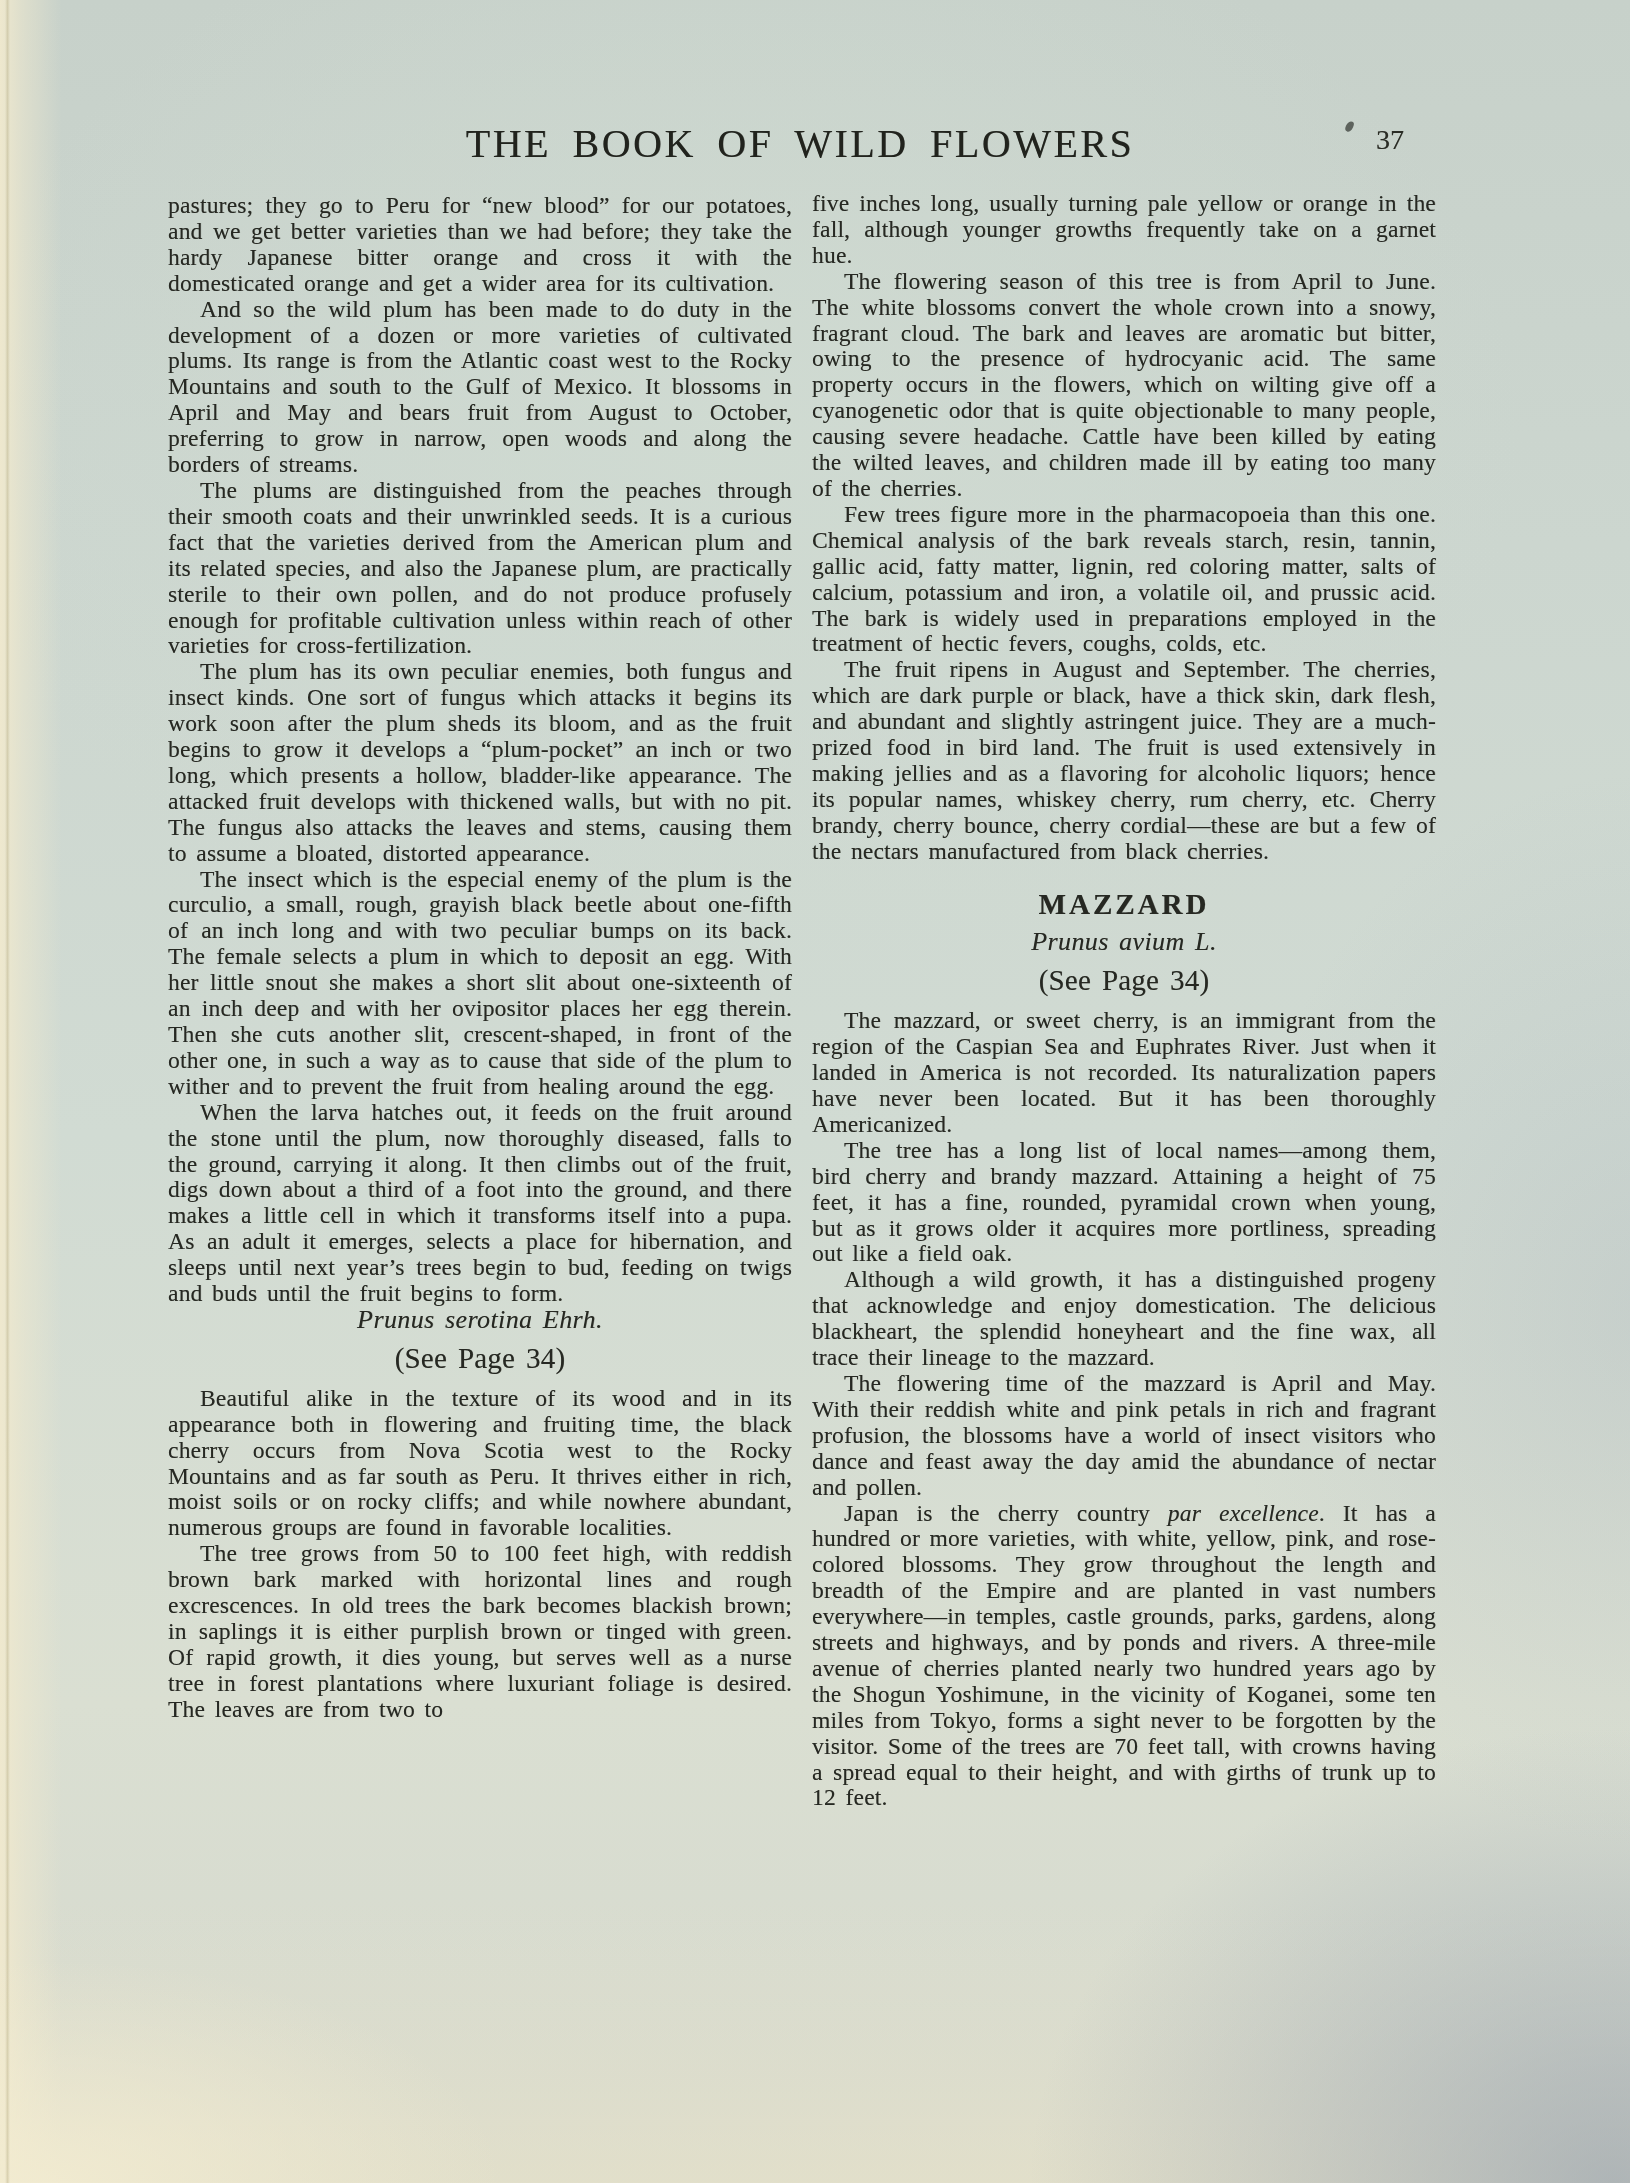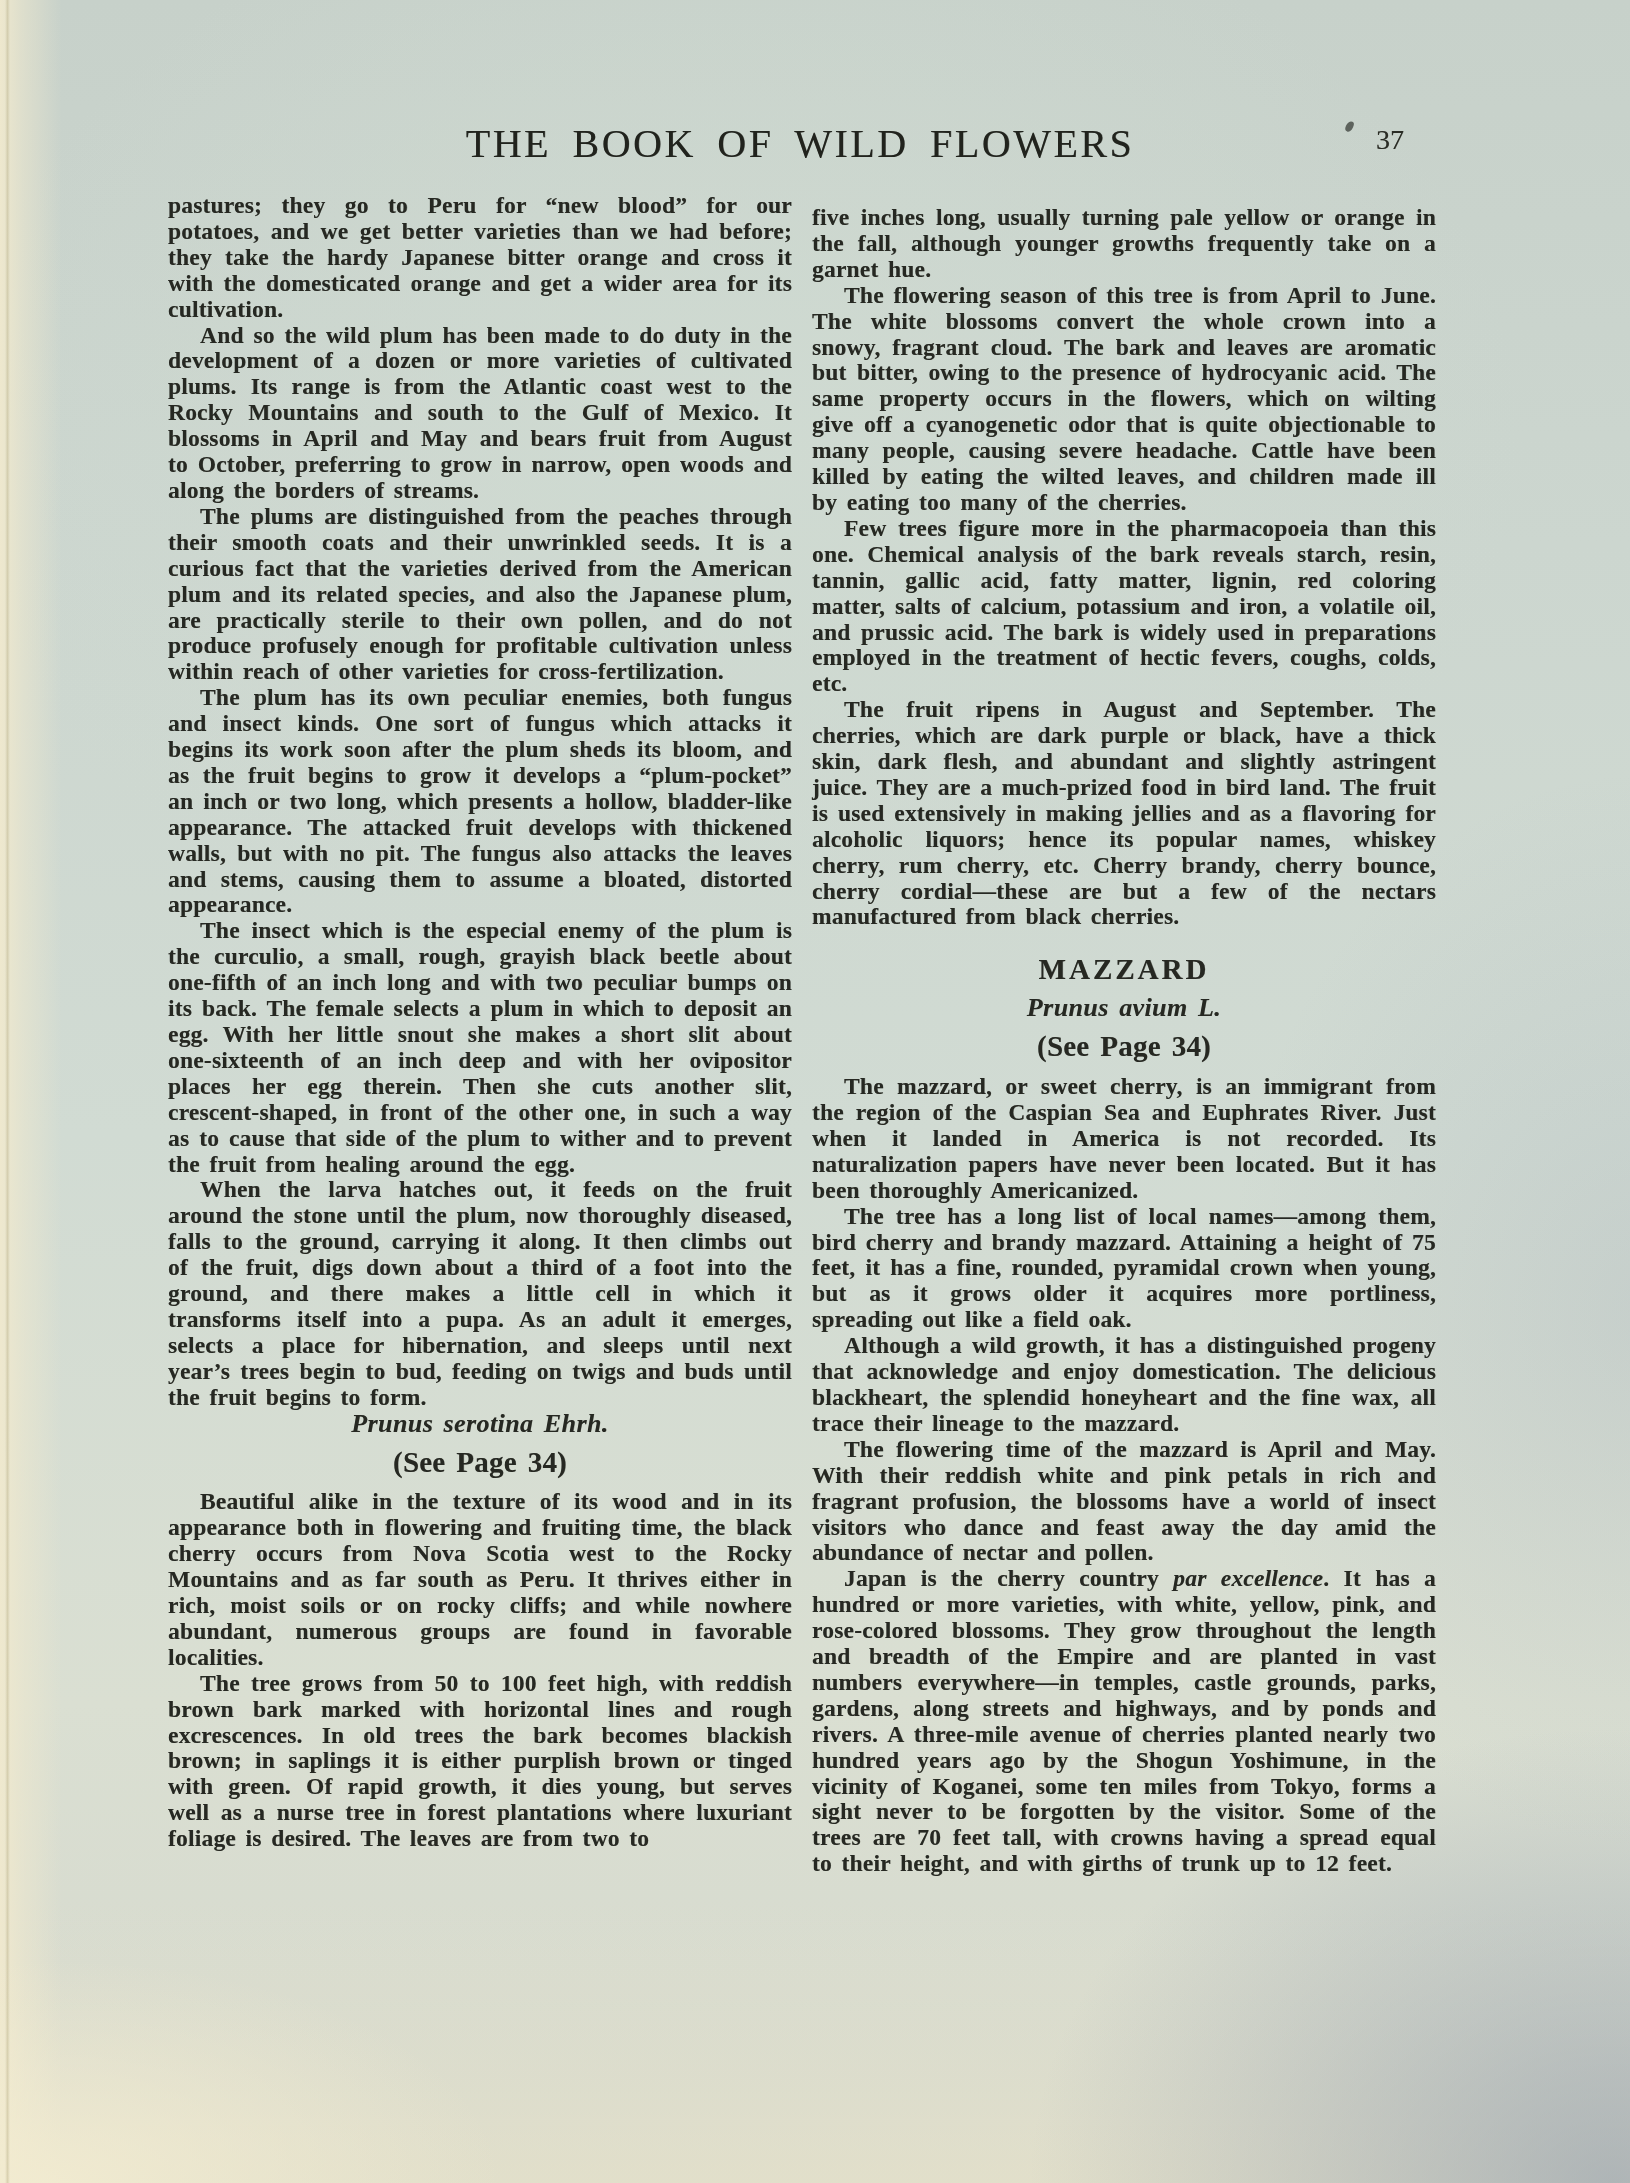--- a/index.html
+++ b/index.html
@@ -45,22 +45,22 @@
     text-shadow: 0.3px 0.3px 0.4px rgba(30,32,26,0.4);
   }
   .col {
     position: absolute; width: 624px;
     font-size: 23.5px; line-height: 25.9px;
     text-align: justify;
     letter-spacing: 0.2px; word-spacing: 3.5px;
     text-shadow: 0.3px 0.3px 0.45px rgba(36,38,30,0.38);
   }
   .col-a { left: 168px; top: 193px; }
-  .col-b { left: 812px; top: 205px; }
-  .col p { margin: 0; text-indent: 32px; font-weight: bold; }
+  .col-b { left: 812px; top: 191px; }
+  .col p { margin: 0; text-indent: 32px; }
   .col p.flush { text-indent: 0; }
   .section-title {
     font-size: 29px; font-weight: bold; letter-spacing: 3px;
     text-align: center; text-indent: 0;
     margin: 27px 0 12px 0;
     text-shadow: 0.4px 0.4px 0.5px rgba(30,32,26,0.45);
   }
   .species {
     font-style: italic; text-align: center; text-indent: 0 !important;
     font-size: 26px; margin: 0 0 13px 0 !important;

